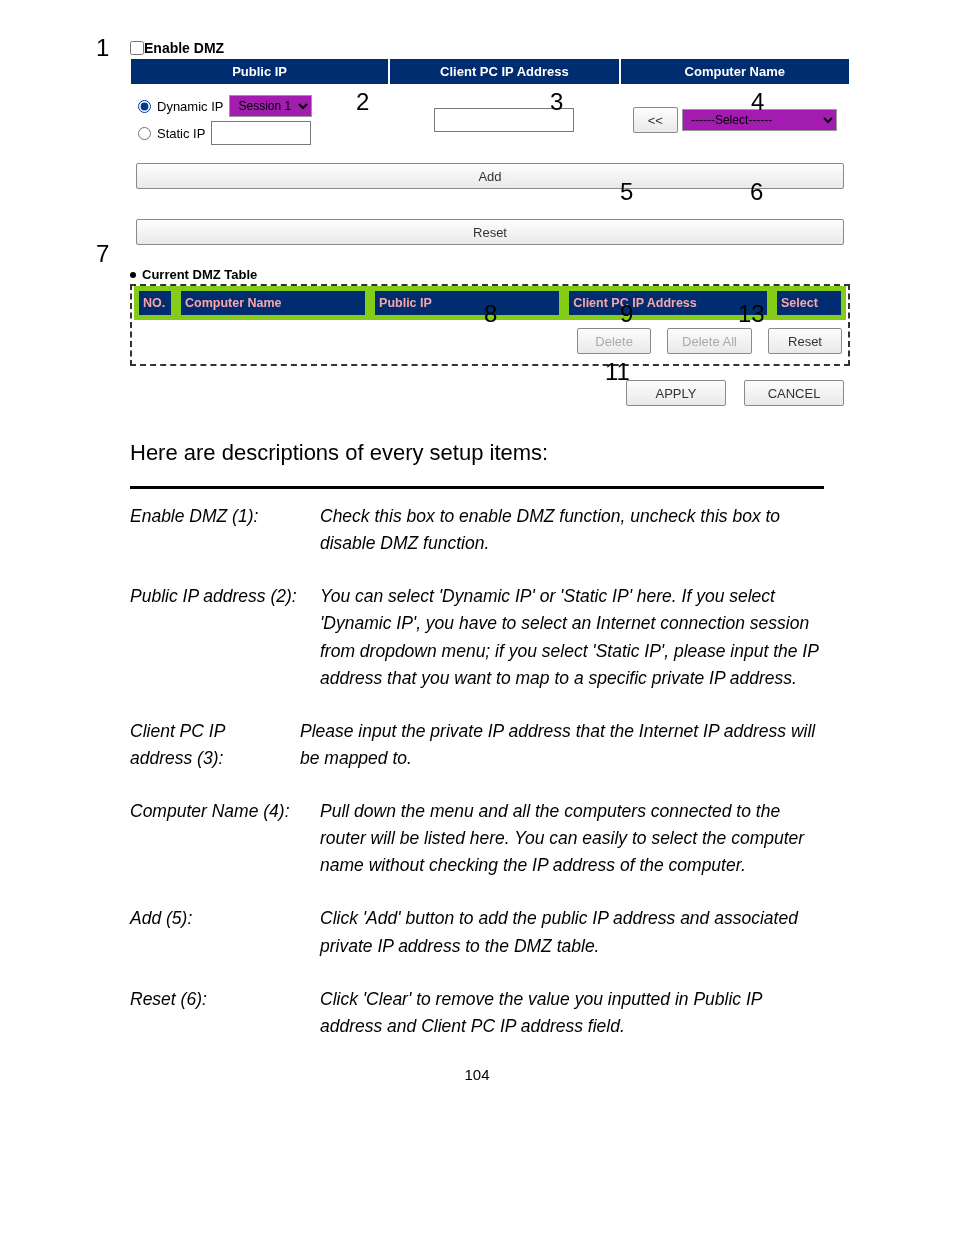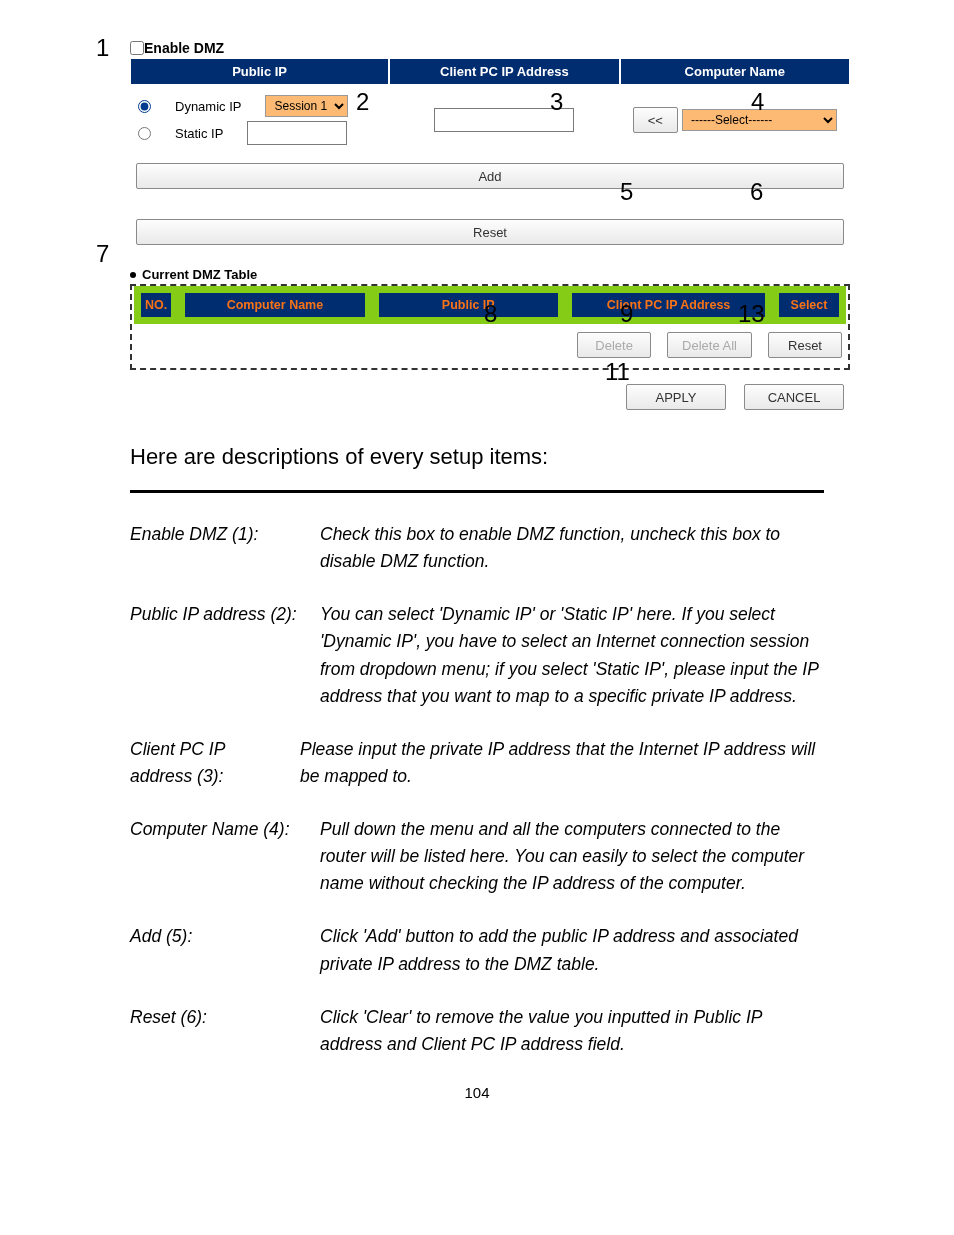--- a/index.html
+++ b/index.html
@@ -14,50 +14,50 @@
   .hdr-row { display: flex; }
   .hdr-cell { background:#002c70; color:#fff; font-weight:bold; font-size:13px; text-align:center; padding:5px 4px; border:1px solid #fff; }
   .hc1 { flex:1 1 36%; } .hc2 { flex:1 1 32%; } .hc3 { flex:1 1 32%; }
 
   .config-row { display:flex; }
   .cfg-cell { border:0 solid #ccc; padding:6px 8px; font-size:13px; vertical-align:top; }
   .cfg1 { flex:1 1 36%; }
   .cfg2 { flex:1 1 32%; display:flex; align-items:center; justify-content:center; }
   .cfg3 { flex:1 1 32%; display:flex; align-items:center; justify-content:center; gap:4px; }
 
-  .radio-line { display:flex; align-items:center; gap:24px; margin:4px 0; font-size:13px; }
+  .radio-line { display:flex; align-items:center; gap:6px; margin:4px 0; font-size:13px; }
   .radio-line input[type=radio]{ accent-color:#003b8e; }
-  .sess-select, .comp-select { font-size:12px; height:22px; border:1px solid #999; background:#fdba74; padding:1px 4px; }
+  .sess-select, .comp-select { font-size:12px; height:22px; border:1px solid #999; background:#a21caf; padding:1px 4px; }
   .comp-select { width:155px; }
   .txt { border:1px solid #7a7a7a; height:24px; width:140px; background:#fff; font-size:12px; padding:2px 4px; }
   .txt.small { width:100px; }
 
   .btn { height:26px; min-width:74px; border:1px solid #8a8a8a; background:linear-gradient(#fdfdfd,#e9e9e9); border-radius:2px; font-size:13px; color:#333; padding:2px 14px; cursor:pointer; }
   .btn.dis { color:#aaa; }
   .btn.ll { min-width:40px; }
 
   .btn-bar { display:flex; justify-content:flex-end; gap:30px; padding:8px 6px;flex-direction:column; }
 
   .section-label { font-weight:bold; font-size:13px; margin-top:14px; margin-bottom:2px; display:flex; align-items:center; gap:6px;}
   .bullet { width:6px; height:6px; background:#000; border-radius:50%; }
 
   .dm-table-wrap { border:2px dashed #333; padding:0 2px 6px 2px; }
   .dm-hdr-row { display:flex; }
-  .dm-hdr-cell { background:#002c70; color:#f97316; font-weight:bold; font-size:12.5px; text-align:center; padding:5px 4px; border:7px solid #84cc16; }
+  .dm-hdr-cell { background:#002c70; color:#fca5a5; font-weight:bold; font-size:12.5px; text-align:left; padding:5px 4px; border:5px solid #84cc16; }
   .dh1{flex:0 0 42px;} .dh2{flex:1 1 28%;} .dh3{flex:1 1 28%;} .dh4{flex:1 1 30%;} .dh5{flex:0 0 74px;}
   .tbl-btn-bar { display:flex; justify-content:flex-end; gap:16px; padding:8px 4px 4px 4px; }
 
   .apply-bar { display:flex; justify-content:flex-end; gap:18px; padding:14px 6px 4px 6px; }
 
   
   .callout { position:absolute; font-size:24px; font-family: Arial, sans-serif; font-weight:400; color:#000; pointer-events:none; }
 
   
   .intro { font-size:22px; margin:30px 0 20px 70px; }
-  .desc-block { margin:0 70px; border-top:3px solid #000; padding-top:28px; }
+  .desc-block { margin:0 70px; border-top:3px solid #000; padding-top:14px; }
   .desc-row { display:flex; margin-bottom:26px; }
   .desc-term { flex:0 0 190px; font-style:italic; font-size:17.5px; line-height:1.55; padding-right:10px; }
   .desc-def { flex:1 1 auto; font-style:italic; font-size:17.5px; line-height:1.55; }
   .desc-row.tight .desc-term { flex:0 0 170px; }
   .desc-row.tight .desc-def { }
   .pagenum { text-align:center; font-size:15px; margin-top:24px; }
 </style>
 </head>
 <body>
 

